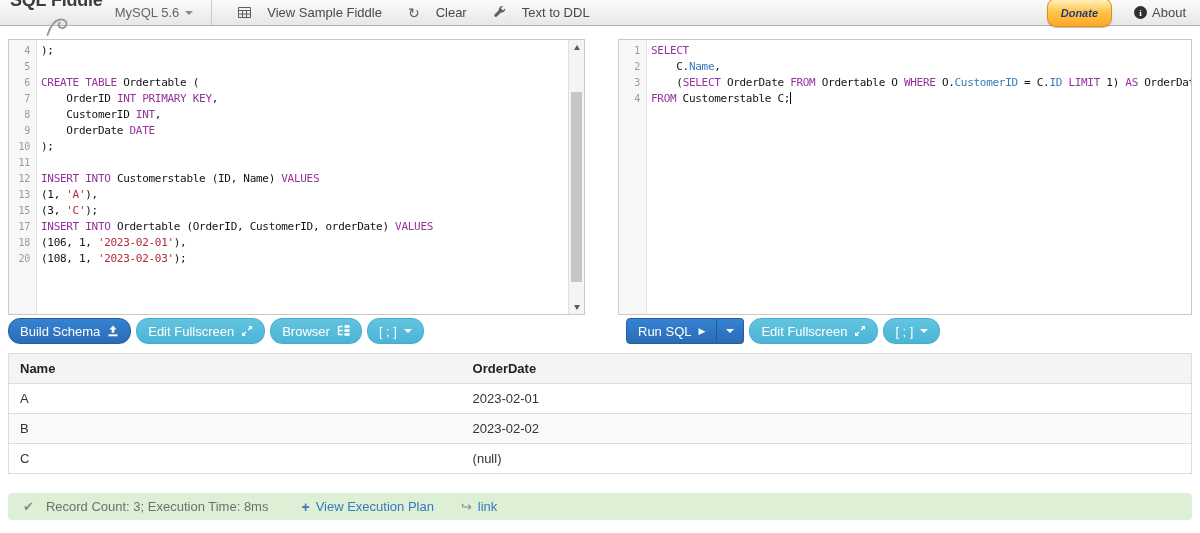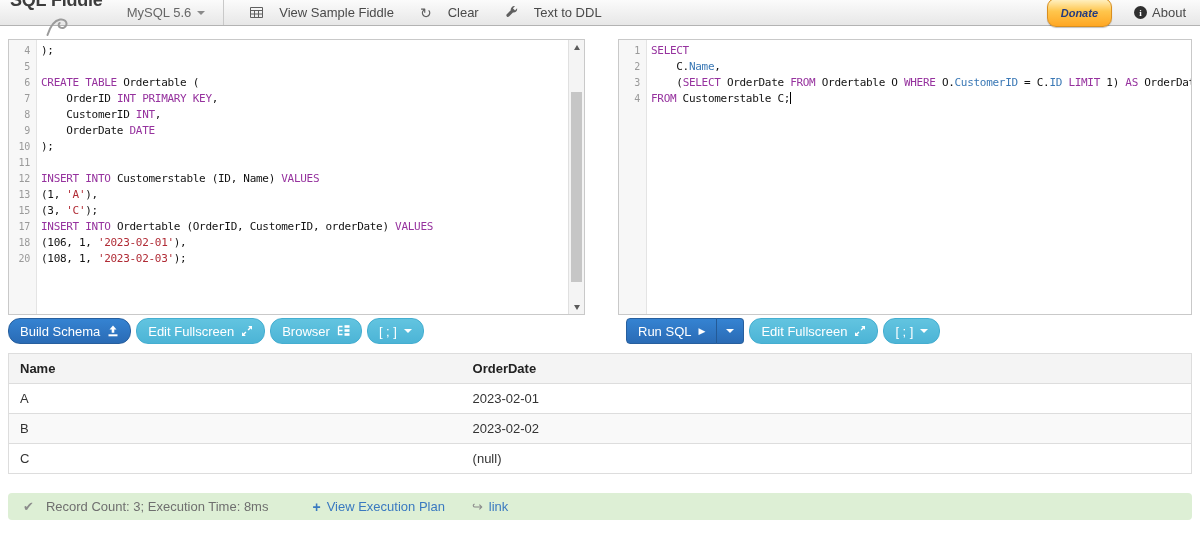--- a/index.html
+++ b/index.html
@@ -1,21 +1,21 @@
 <!DOCTYPE html>
 <html><head>
 <meta charset="utf-8">
 <style>
   * { margin:0; padding:0; box-sizing:border-box; }
   html,body { width:1200px; height:533px; background:#fff; font-family:"Liberation Sans", sans-serif; overflow:hidden; }
 
   
   .navbar { height:26px; display:flex; align-items:center; background:linear-gradient(#fbfbfb,#e7e7e7); border-bottom:1px solid #b3b3b3; padding:0 10px; font-size:13px; color:#4a4a4a; }
   .brand { display:flex; align-items:center; gap:6px; font-size:18px; font-weight:600; color:#3d3d3d; letter-spacing:-0.2px;flex-direction:column; }
-  .db-select { margin-left:24px; display:flex; align-items:center; gap:6px; color:#666; cursor:pointer; }
+  .db-select { margin-left:12px; display:flex; align-items:center; gap:6px; color:#666; cursor:pointer; }
   .caret-gray { width:0; height:0; border-left:4px solid transparent; border-right:4px solid transparent; border-top:4px solid #8a8a8a; display:inline-block; }
   .nav-divider { width:1px; align-self:stretch; background:#c9c9c9; margin-left:18px; }
   .nav-link { margin-left:26px; display:flex; align-items:center; gap:16px; color:#4a4a4a; cursor:pointer; }
   .nav-glyph { color:#5f5f5f; font-size:14px; line-height:1; }
   .nav-right { margin-left:auto; display:flex; align-items:center; gap:22px; padding-right:4px; }
   .donate-btn { height:29px; padding:0 13px; border-radius:9px; background:linear-gradient(#fff3c8,#ffc64d 45%,#ffa723); border:1px solid #d98f1f; color:#253b80; font-weight:bold; font-style:italic; font-size:11px; display:flex; align-items:center; cursor:pointer; box-shadow:0 1px 1px rgba(0,0,0,.25); }
   .about-link { display:flex; align-items:center; gap:5px; cursor:pointer; }
   .info-icon { width:13px; height:13px; border-radius:50%; background:#2f2f2f; color:#fff; font:bold 9px "Liberation Serif", serif; display:inline-flex; align-items:center; justify-content:center; }
 
   
@@ -54,21 +54,21 @@
 
   
   .results-table { margin-top:9px; width:100%; border-collapse:collapse; border:1px solid #ddd; font-size:13px; color:#333; }
   .results-table th, .results-table td { border-top:1px solid #ddd; padding:7px 11px; text-align:left; height:29px; }
   .results-table th { background:#f4f4f4; font-weight:bold; color:#222; }
   .results-table tbody tr:nth-child(even) td { background:#f9f9f9; }
 
   
   .status-bar { margin-top:19px; height:27px; background:#ddefd5; border-radius:4px; display:flex; align-items:center; padding:0 15px; font-size:13px; color:#6f6f6f; }
   .status-check { color:#8c8c8c; font-size:13px; margin-right:12px; }
-  .status-msg { margin-right:44px; }
+  .status-msg { margin-right:33px; }
   .status-link { color:#3a79c0; display:flex; align-items:center; gap:6px; margin-right:27px; cursor:pointer; }
   .plus-glyph { color:#3a79c0; font-weight:bold; font-size:14px; }
   .share-glyph { color:#8c8c8c; font-size:13px; }
 </style>
 </head>
 <body>
 
 <div class="navbar">
   <div class="brand">
     <span>SQL Fiddle</span>

